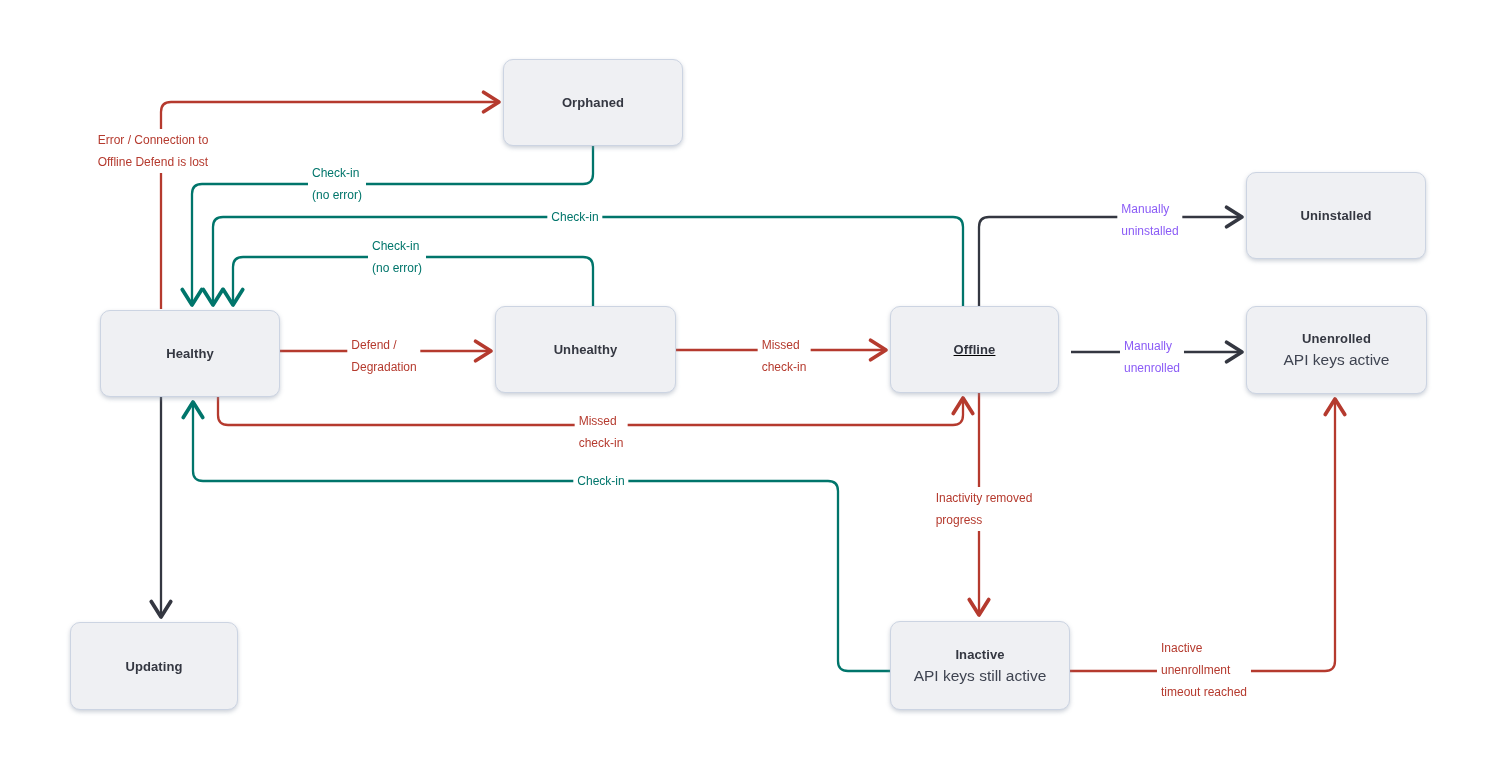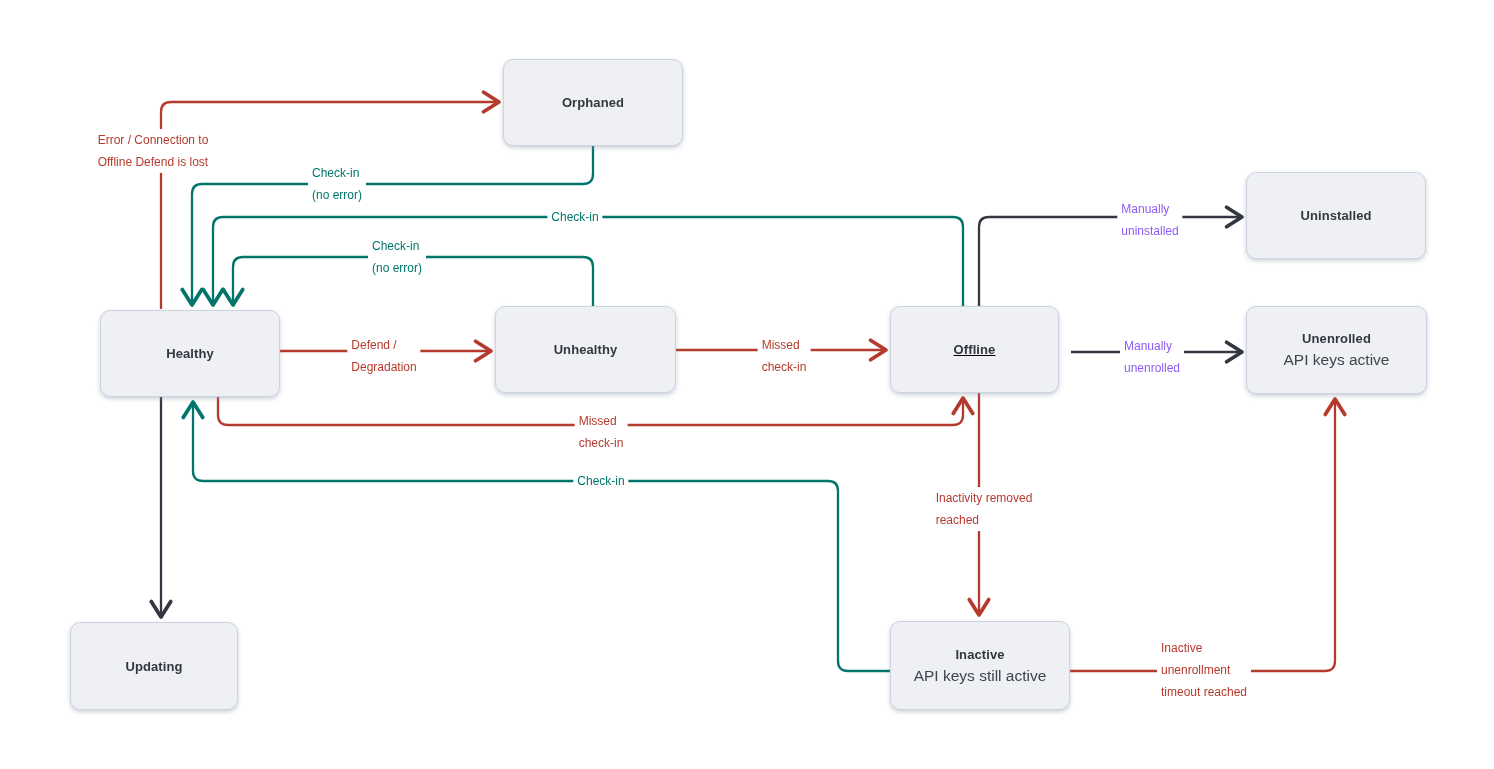--- a/index.html
+++ b/index.html
@@ -122,21 +122,21 @@
     <div class="edge-label dark" style="left: 1152px; top: 357px;">
       <div>Manually</div>
       <div>unenrolled</div>
     </div>
     <div class="edge-label red" style="left: 601px; top: 432px;">
       <div>Missed</div>
       <div>check-in</div>
     </div>
     <div class="edge-label red" style="left: 984px; top: 509px;">
       <div>Inactivity removed</div>
-      <div>reached</div>
+      <div>progress</div>
     </div>
     <div class="edge-label red" style="left: 1204px; top: 670px;">
       <div>Inactive</div>
       <div>unenrollment</div>
       <div>timeout reached</div>
     </div>
     <div class="edge-label teal" style="left: 601px; top: 481px;">
       <div>Check-in</div>
     </div>
     <div class="node" style="left: 503px; top: 59px; width: 180px; height: 87px;">

